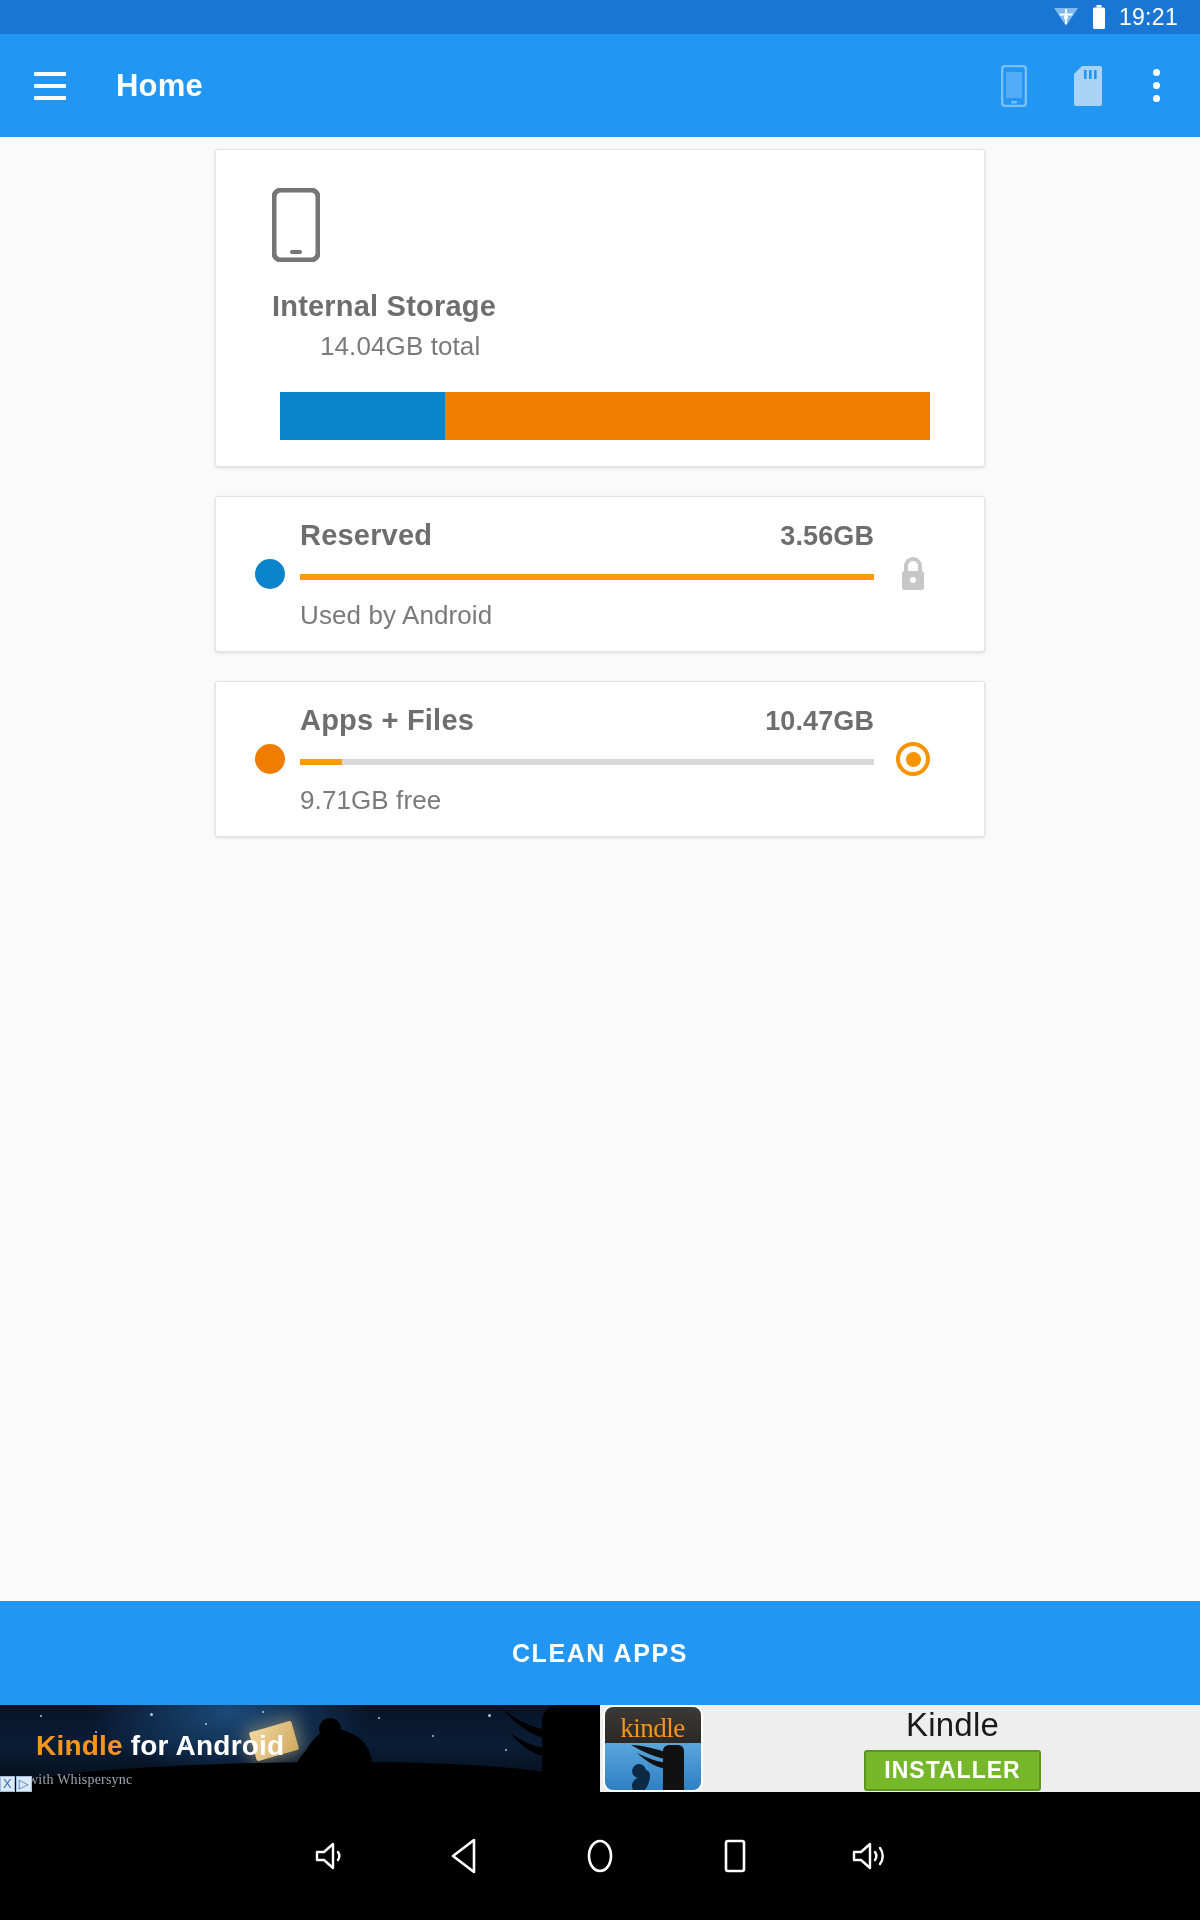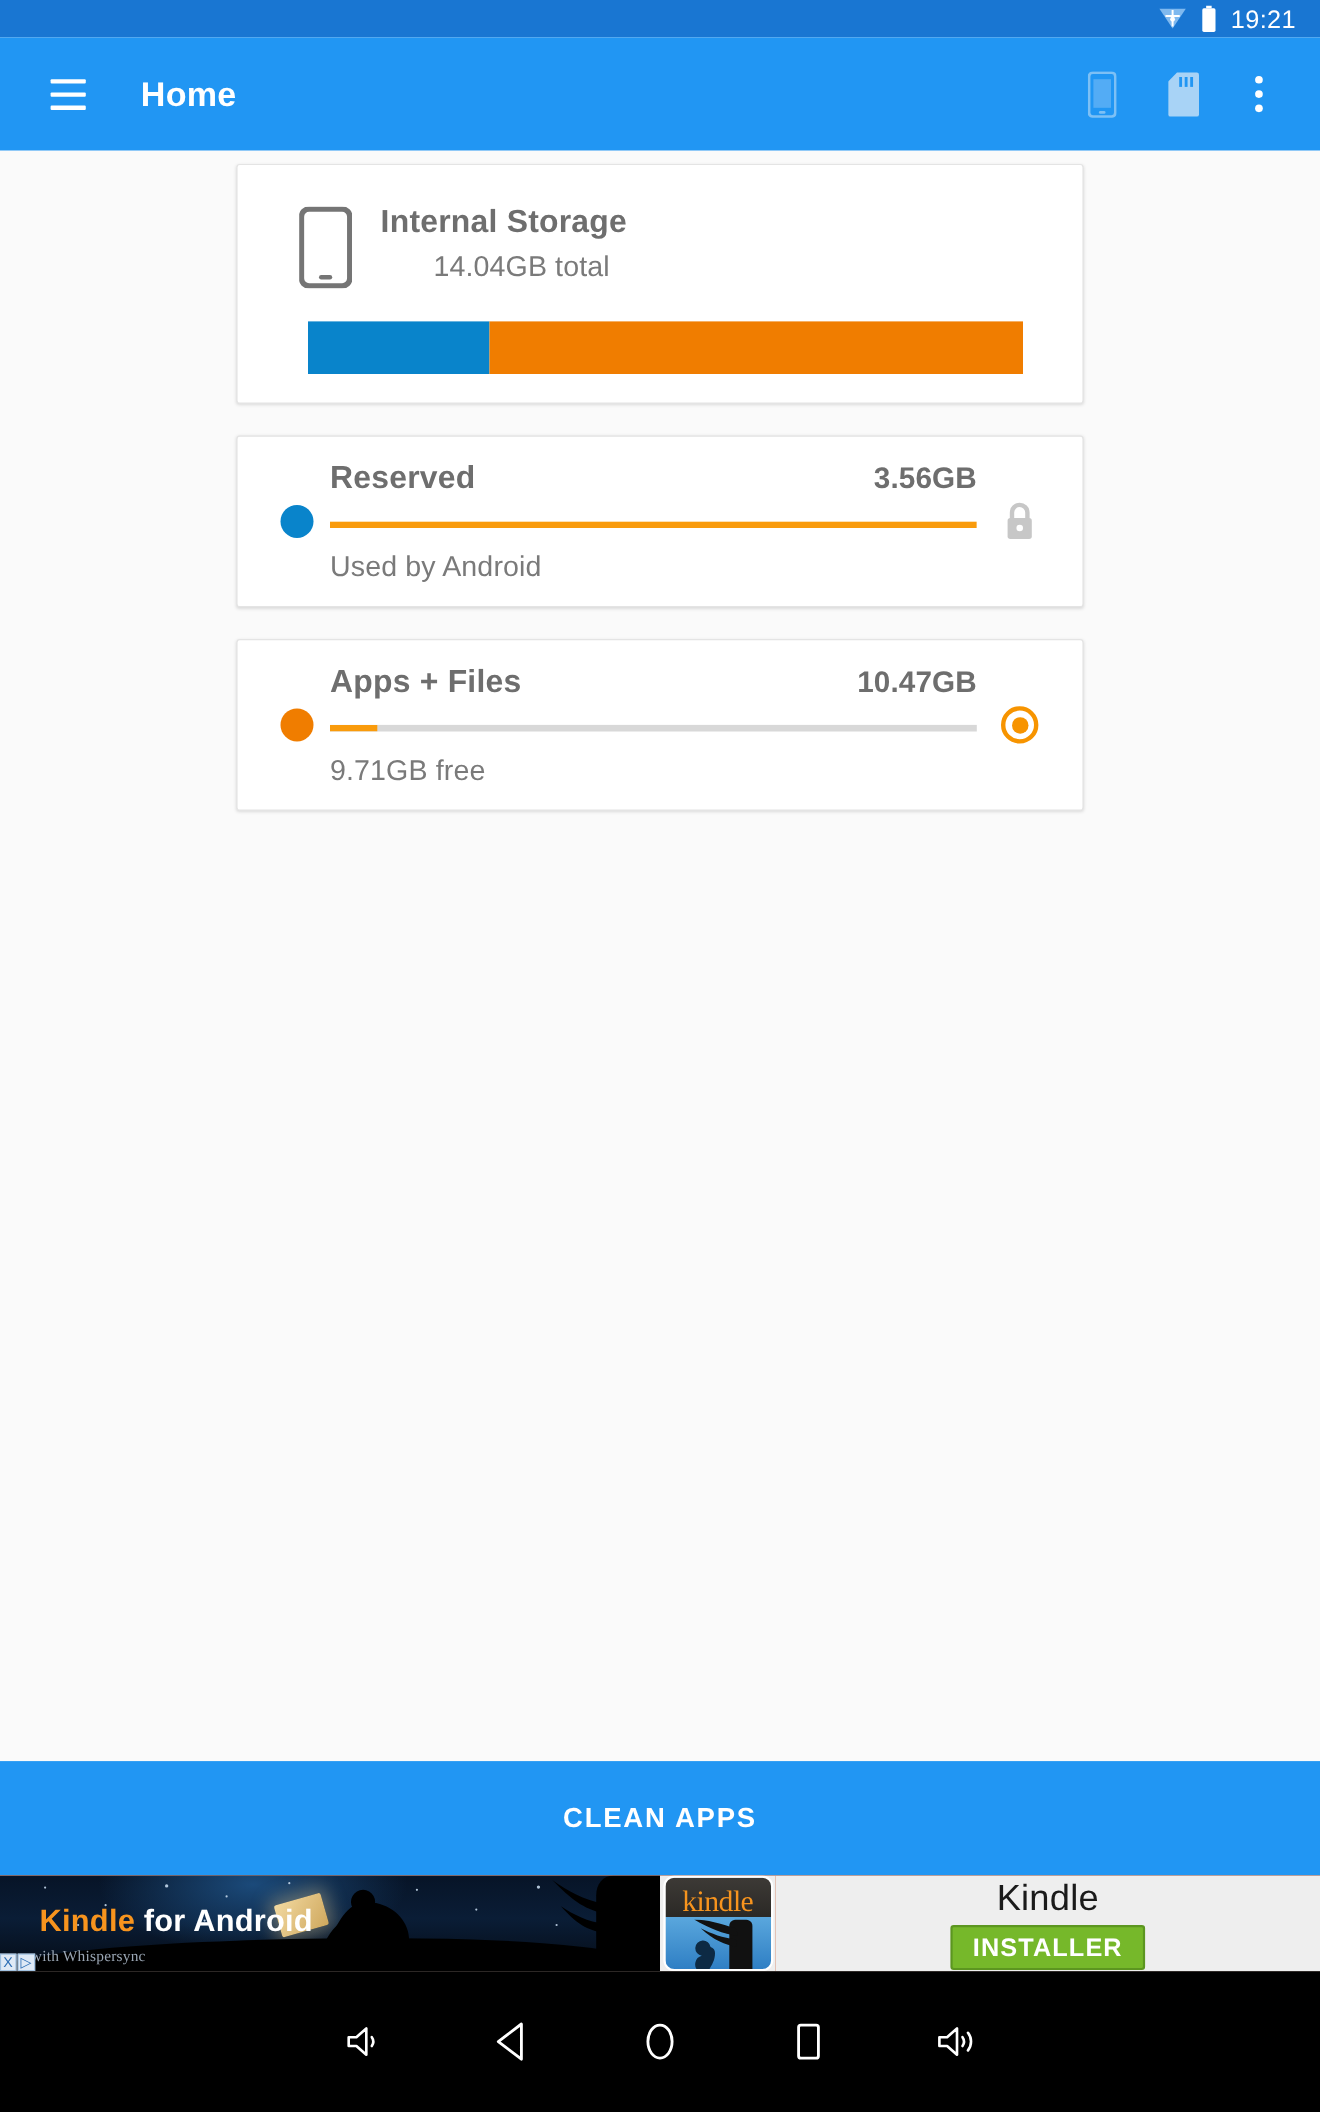--- a/index.html
+++ b/index.html
@@ -21,21 +21,21 @@
   .wifi-ico{ width:26px; height:22px; display:block; }
   .batt-ico{ width:14px; height:24px; display:block; }
   .status-time{
     color:#ffffff; font-size:23px; font-weight:400;
     letter-spacing:.3px; line-height:1;
   }
 
   
   .app-bar{
     height:103px; background:#2196F3;
-    display:flex; align-items:center; padding:0 28px;
+    display:flex; align-items:center; padding:0 16px;
     position:relative;
   }
   .menu-btn{
     width:56px; height:56px; display:flex; flex-direction:column;
     justify-content:center; align-items:center; gap:8px; cursor:pointer;
     margin-left:6px;
   }
   .menu-btn span{ display:block; width:32px; height:4px; background:#fff; border-radius:1px; }
   .app-title{
     color:#fff; font-size:31px; font-weight:700; margin-left:38px;
@@ -59,33 +59,33 @@
     background:#ffffff;
     margin:0 auto;
     width:770px;
     border:1px solid #e4e4e4;
     border-radius:3px;
     box-shadow:0 1px 3px rgba(0,0,0,.13);
   }
 
   
   .card-internal{ margin-top:2px; padding:34px 28px 26px 28px; }
-  .is-head{ display:flex; align-items:flex-start; gap:26px; padding-left:28px; }
+  .is-head{ display:flex; align-items:flex-start; gap:26px; padding-left:28px;flex-direction:column; }
   .phone-ico{ width:48px; height:74px; flex:none; margin-top:4px; }
   .is-text{ display:flex; flex-direction:column; gap:8px; padding-top:2px; }
   .is-title{ font-size:29px; font-weight:700; color:#6e6e6e; letter-spacing:.2px; }
   .is-sub{ font-size:26px; font-weight:400; color:#7a7a7a; letter-spacing:.1px;margin-left:48px; }
   .is-bar{
     display:flex; height:48px; margin-top:30px; margin-left:36px; margin-right:26px;
     overflow:hidden;
   }
   .is-seg{ height:100%; }
 
   
-  .card-cat{ margin-top:29px; display:flex; align-items:center; padding:0 18px 0 24px; min-height:122px; }
+  .card-cat{ margin-top:29px; display:flex; align-items:center; padding:0 32px 0 24px; min-height:122px; }
   .cat-dot-wrap{ width:60px; display:flex; justify-content:center; align-items:center; flex:none; }
   .cat-dot{ width:30px; height:30px; border-radius:50%; display:block; }
   .cat-body{ flex:1; padding:22px 0 20px 0; display:flex; flex-direction:column; }
   .cat-row{ display:flex; align-items:baseline; justify-content:space-between; }
   .cat-name{ font-size:29px; font-weight:700; color:#6e6e6e; letter-spacing:.2px; }
   .cat-value{ font-size:27px; font-weight:700; color:#6e6e6e; letter-spacing:.1px; }
   .cat-track{
     height:6px; background:#d8d8d8; margin-top:22px; margin-bottom:20px;
     width:100%; position:relative; overflow:hidden;
   }

